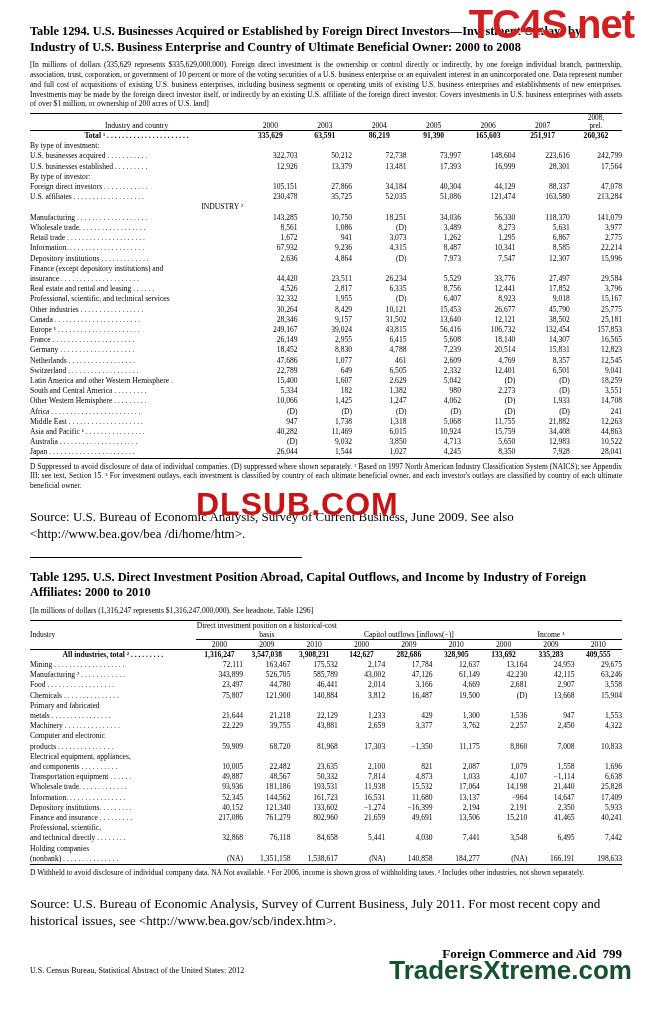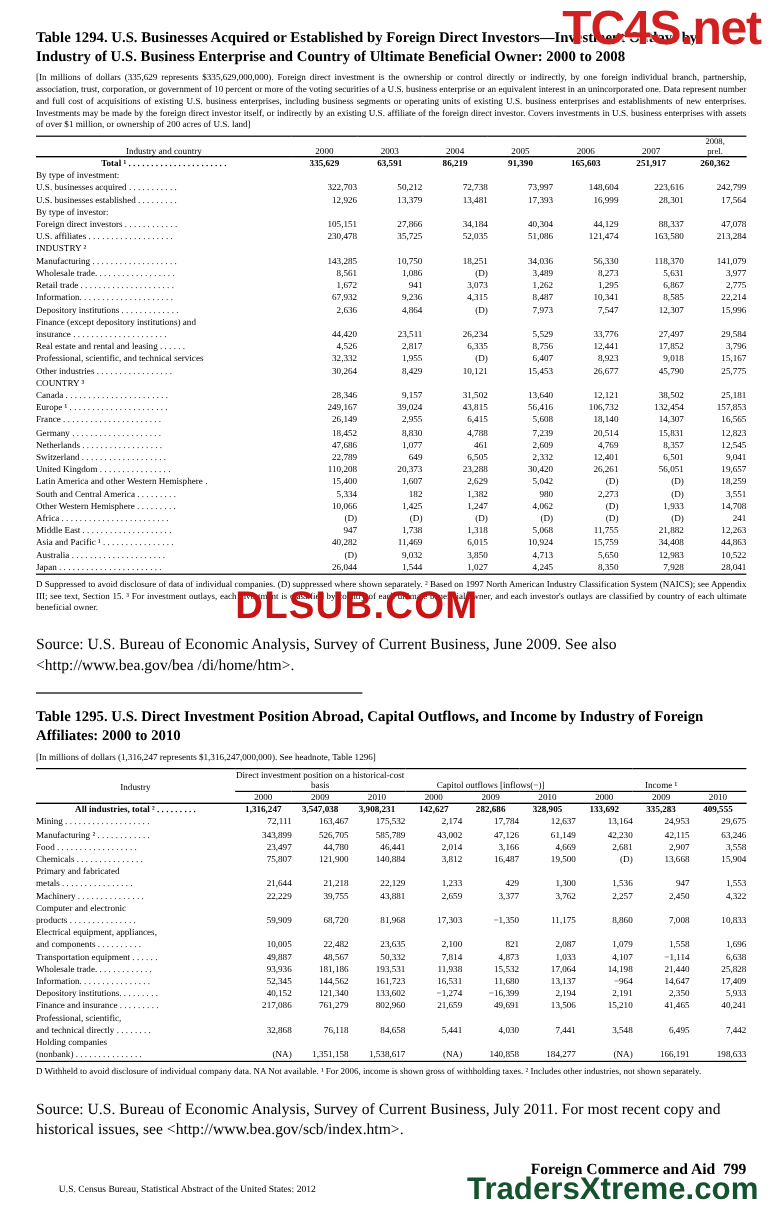--- a/index.html
+++ b/index.html
@@ -19,31 +19,31 @@
   .rule-top{ border-top:1.1px solid #000; }
   .rule-bot{ border-bottom:1.1px solid #000; }
   .rule-thin{ border-bottom:0.6px solid #000; }
 
   .colhead{ text-align:center; font-size:7.6px; padding:2px 2px 2px 2px; font-weight:normal; }
   .stub{ text-align:left; padding-left:2px; white-space:nowrap; overflow:hidden; }
   .num{ text-align:right; padding-right:3px; white-space:nowrap; }
   .b{ font-weight:bold;text-align:center; }
   .ind{ padding-left:10px; }
   .ind2{ padding-left:18px; }
-  .ctr{ text-align:left; }
+  .ctr{ text-align:right; }
   .row td{ height:10.2px; line-height:10.2px; }
 
   .footnote{ font-size:7.5px; line-height:1.3; text-align:justify; margin-top:3px; }
   .src{ font-size:13px; line-height:1.3; margin-top:18px; }
 
   .divider{ border-top:0.8px solid #000; margin:14px 0 12px 0; width:46%; }
 
   .footer{ margin-top:16px; font-size:8.6px; position:relative; height:36px;}
   .footer .right{ position:absolute; right:0; top:0; font-weight:bold; font-size:13px;}
-  .footer .left{ position:absolute; left:0; top:20px; font-size:8px;margin-left:19px;}
+  .footer .left{ position:absolute; left:0; top:20px; font-size:8px;}
 
   
   .wm{ position:absolute; pointer-events:none; font-weight:bold; }
   .wm-tc{ top:2px; right:18px; font-family:"Liberation Sans", sans-serif; font-size:40px;
       color:#d21f1f; letter-spacing:-1px; text-shadow:1px 1px 0 rgba(255,255,255,.7);}
   .wm-dl{ top:486px; left:196px; font-family:"Liberation Sans", sans-serif; font-size:32px;
       color:#c81414; letter-spacing:1px; }
   .wm-tx{ bottom:6px; right:20px; font-family:"Liberation Sans", sans-serif; font-size:26px;
       color:#14532d; }
 </style>
@@ -255,30 +255,20 @@
           <td class="stub">Other industries . . . . . . . . . . . . . . . . .</td>
           <td class="num">30,264</td>
           <td class="num">8,429</td>
           <td class="num">10,121</td>
           <td class="num">15,453</td>
           <td class="num">26,677</td>
           <td class="num">45,790</td>
           <td class="num">25,775</td>
         </tr>
         <tr class="row">
-          <td class="stub ctr">COUNTRY ³</td>
-          <td class="num"></td>
-          <td class="num"></td>
-          <td class="num"></td>
-          <td class="num"></td>
-          <td class="num"></td>
-          <td class="num"></td>
-          <td class="num"></td>
-        </tr>
-        <tr class="row">
           <td class="stub">Canada . . . . . . . . . . . . . . . . . . . . . . .</td>
           <td class="num">28,346</td>
           <td class="num">9,157</td>
           <td class="num">31,502</td>
           <td class="num">13,640</td>
           <td class="num">12,121</td>
           <td class="num">38,502</td>
           <td class="num">25,181</td>
         </tr>
         <tr class="row">
@@ -323,30 +313,20 @@
         </tr>
         <tr class="row">
           <td class="stub ind">Switzerland . . . . . . . . . . . . . . . . . . .</td>
           <td class="num">22,789</td>
           <td class="num">649</td>
           <td class="num">6,505</td>
           <td class="num">2,332</td>
           <td class="num">12,401</td>
           <td class="num">6,501</td>
           <td class="num">9,041</td>
-        </tr>
-        <tr class="row">
-          <td class="stub ind">United Kingdom . . . . . . . . . . . . . . . .</td>
-          <td class="num">110,208</td>
-          <td class="num">20,373</td>
-          <td class="num">23,288</td>
-          <td class="num">30,420</td>
-          <td class="num">26,261</td>
-          <td class="num">56,051</td>
-          <td class="num">19,657</td>
         </tr>
         <tr class="row">
           <td class="stub">Latin America and other Western Hemisphere .</td>
           <td class="num">15,400</td>
           <td class="num">1,607</td>
           <td class="num">2,629</td>
           <td class="num">5,042</td>
           <td class="num">(D)</td>
           <td class="num">(D)</td>
           <td class="num">18,259</td>
@@ -441,21 +421,21 @@
         <col style="width:8%">
       <col style="width:8%">
         <col style="width:8%">
         <col style="width:8%">
       <col style="width:8%">
         <col style="width:8%">
         <col style="width:8%">
     </colgroup>
     <thead>
       <tr class="rule-top">
-        <th rowspan="2" class="colhead stub rule-bot" style="text-align:center;vertical-align:middle">Industry</th>
+        <th rowspan="2" class="colhead stub rule-bot" style="text-align:left;vertical-align:middle">Industry</th>
         <th colspan="3" class="colhead rule-thin">Direct investment position on a historical-cost basis</th>
         <th colspan="3" class="colhead rule-thin">Capitol outflows [inflows(−)]</th>
         <th colspan="3" class="colhead rule-thin">Income ¹</th>
       </tr>
       <tr>
         <th class="colhead rule-bot">2000</th>
         <th class="colhead rule-bot">2009</th>
         <th class="colhead rule-bot">2010</th>
         <th class="colhead rule-bot">2000</th>
         <th class="colhead rule-bot">2009</th>

